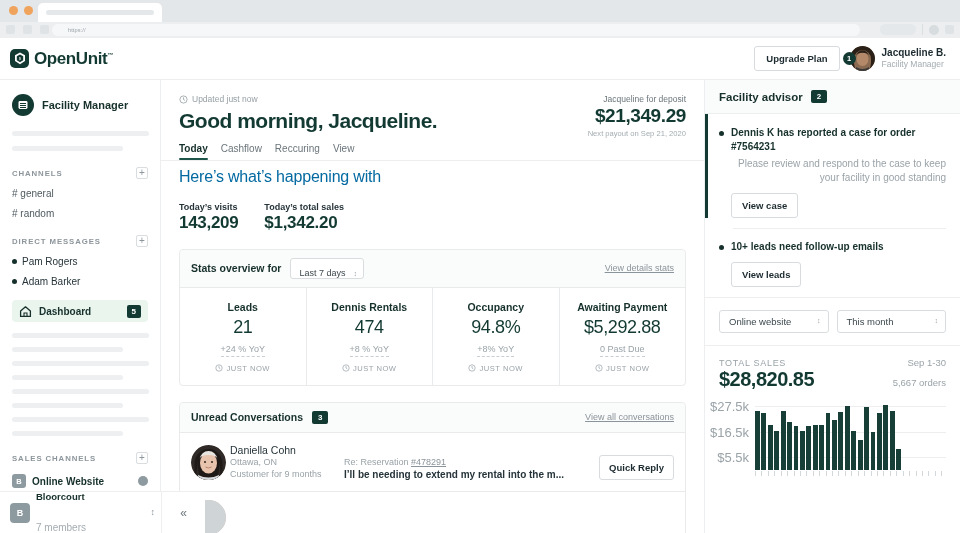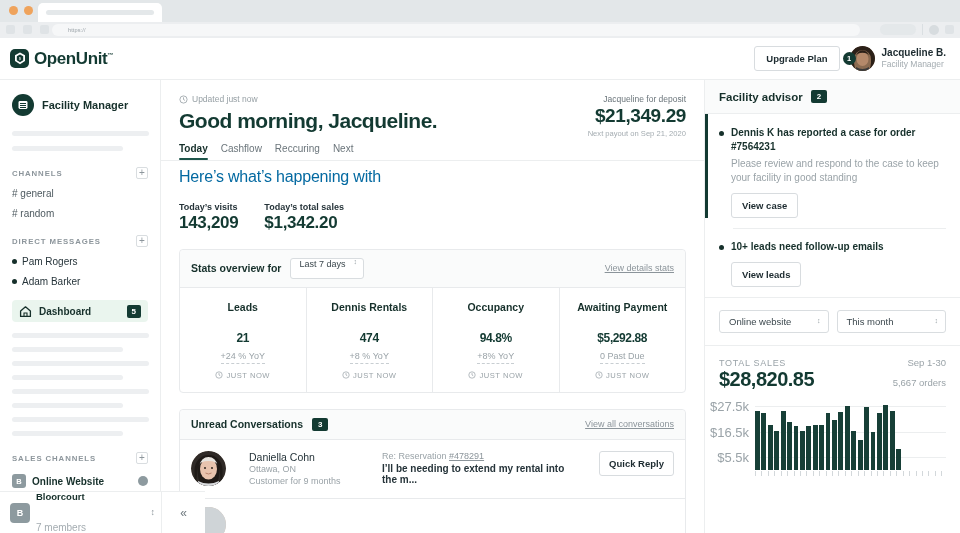--- a/index.html
+++ b/index.html
@@ -211,53 +211,53 @@
 
   .card { border: 1px solid #e8eaec; border-radius: 4px; margin-top: 16px; background: #fff; }
   .card-head {
     background: #fafbfb; border-bottom: 1px solid #e8eaec;
     padding: 8px 11px; display: flex; align-items: center; gap: 9px;
     border-radius: 4px 4px 0 0;
   }
   .card-title { font-size: 10.5px; font-weight: bold; color: #16302b; }
   .select-box {
     border: 1px solid #d9dde0; background: #fff; border-radius: 3px;
-    height: 21px; display: flex; align-items: flex-start; gap: 8px;
+    height: 21px; display: flex; align-items: flex-end; gap: 8px;
     padding: 0 6px 0 8px; font-size: 9px; color: #3c484e; cursor: pointer;
   }
   .select-box .caret { color: #97a0a5; font-size: 7px; line-height: .9; }
   .link-underline {
     margin-left: auto; font-size: 9px; color: #8b949a;
     text-decoration: underline; cursor: pointer;
   }
   .stats-row { display: flex; }
   .stat-cell {
     flex: 1; text-align: center; padding: 13px 4px 12px 4px;
     border-right: 1px solid #e8eaec;
   }
   .stat-cell:last-child { border-right: none; }
   .stat-name { font-size: 10.5px; font-weight: bold; color: #16302b; }
   .stat-val {
-    font-size: 12px; font-weight: bold; color: #133a32; margin-top: 18px;
+    font-size: 18px; font-weight: normal; color: #133a32; margin-top: 4px;
     letter-spacing: -.4px;
   }
   .stat-sub {
     font-size: 9px; color: #9aa3a8; margin-top: 3px;
     border-bottom: 1px dashed #c8ced2; display: inline-block; padding-bottom: 2px;
   }
   .stat-time {
     font-size: 7.6px; color: #9aa3a8; margin-top: 7px; letter-spacing: .5px;
     display: flex; align-items: center; justify-content: center; gap: 3px;
   }
 
   .badge-dark {
     background: #133a32; color: #fff; font-size: 8px; font-weight: bold;
     border-radius: 2px; padding: 2px 6px;
   }
-  .conv-row { display: flex; align-items: flex-start; padding: 11px; gap: 23px; }
+  .conv-row { display: flex; align-items: flex-end; padding: 11px; gap: 4px; }
   .conv-avatar {
     width: 35px; height: 35px; border-radius: 50%; overflow: hidden;
     flex: none; background: #cfc4bb;
   }
   .conv-person { width: 110px; }
   .conv-name { font-size: 10.5px; color: #26343a; }
   .conv-meta { font-size: 9px; color: #9aa3a8; line-height: 1.35; }
   .conv-msg { flex: 1; }
   .conv-subject { font-size: 9px; color: #9aa3a8; }
   .conv-subject a { color: #8b949a; text-decoration: underline; }
@@ -281,21 +281,21 @@
     padding: 10px 14px; display: flex; align-items: center; gap: 8px;
   }
   .rp-title { font-size: 11.5px; font-weight: bold; color: #16302b; }
   .advisor-body { position: relative; padding: 12px 14px 10px 14px; }
   .advisor-accent {
     position: absolute; left: 0; top: 0; width: 3px; height: 104px; background: #133a32;
   }
   .adv-item { display: flex; gap: 7px; }
   .adv-dot { width: 5px; height: 5px; border-radius: 50%; background: #16302b; margin-top: 5px; flex: none; }
   .adv-title { font-size: 10px; font-weight: bold; color: #16302b; line-height: 1.4; }
-  .adv-desc { font-size: 10px; color: #9aa3a8; line-height: 1.4; margin-top: 3px; }
+  .adv-desc { font-size: 10px; color: #9aa3a8; line-height: 1.4; margin-top: 3px; text-align: right; }
   .outline-btn {
     border: 1px solid #d8dcdf; background: #fff; border-radius: 3px;
     font-size: 9.5px; font-weight: bold; color: #1d2b30;
     padding: 6px 10px; font-family: inherit; cursor: pointer; margin-top: 8px;
   }
   .adv-rule { height: 1px; background: #eceeef; margin: 10px 0 0 14px; }
   .adv-item2 { margin-top: 11px; }
 
   .filters {
     display: flex; gap: 8px; padding: 12px 14px;
@@ -493,21 +493,21 @@
           <circle cx="5" cy="5" r="4" fill="none" stroke="#97a0a5" stroke-width="0.9"></circle>
           <path d="M5 2.6 V5 L6.6 6" fill="none" stroke="#97a0a5" stroke-width="0.9"></path>
         </svg>
         <span>Updated just now</span>
       </div>
       <div class="greeting">Good morning, Jacqueline.</div>
       <div class="tabs">
         <div class="tab active">Today</div>
         <div class="tab">Cashflow</div>
         <div class="tab">Reccuring</div>
-        <div class="tab">Next</div>
+        <div class="tab">View</div>
       </div>
       <div class="deposit">
         <div class="deposit-label">Jacqueline for deposit</div>
         <div class="deposit-amt">$21,349.29</div>
         <div class="deposit-note">Next payout on Sep 21, 2020</div>
       </div>
     </div>
     <div class="head-rule"></div>
 
     <div class="main-scroll">

